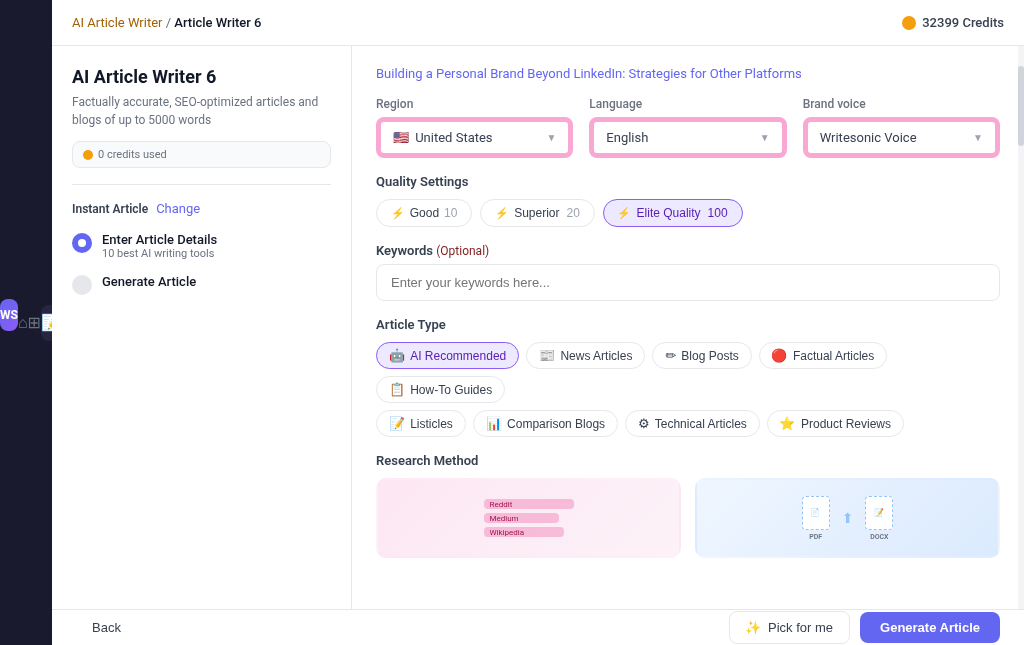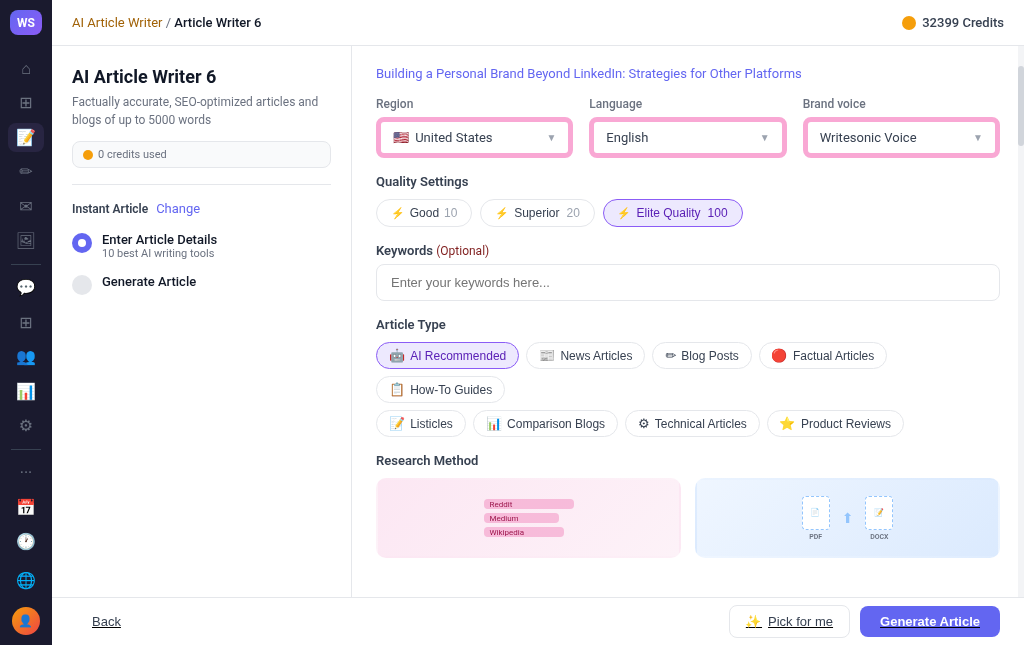--- a/index.html
+++ b/index.html
@@ -11,21 +11,21 @@
       overflow: hidden;
       display: flex;
     }
 
     
     .sidebar {
       width: 52px;
       background: #1a1a2e;
       height: 645px;
       display: flex;
-      flex-direction: column;
+      flex-direction: row;
       align-items: center;
       padding: 10px 0;
       flex-shrink: 0;
     }
     .sidebar-logo {
       width: 32px;
       height: 32px;
       background: linear-gradient(135deg, #6366f1, #8b5cf6);
       border-radius: 8px;
       display: flex;
@@ -452,29 +452,28 @@
       color: #6b7280;
       font-weight: 600;
     }
     .upload-arrow {
       font-size: 14px;
       color: #93c5fd;
     }
 
     
     .footer-bar {
-      height: 48px;
+      height: 36px;
       background: white;
       border-top: 1px solid #e5e7eb;
       display: flex;
       align-items: center;
       justify-content: space-between;
       padding: 0 24px;
       flex-shrink: 0;
-      text-decoration: underline;
     }
     .back-btn {
       font-size: 13px;
       color: #374151;
       cursor: pointer;
       background: none;
       border: none;
       padding: 8px 16px;
     }
     .footer-right {

